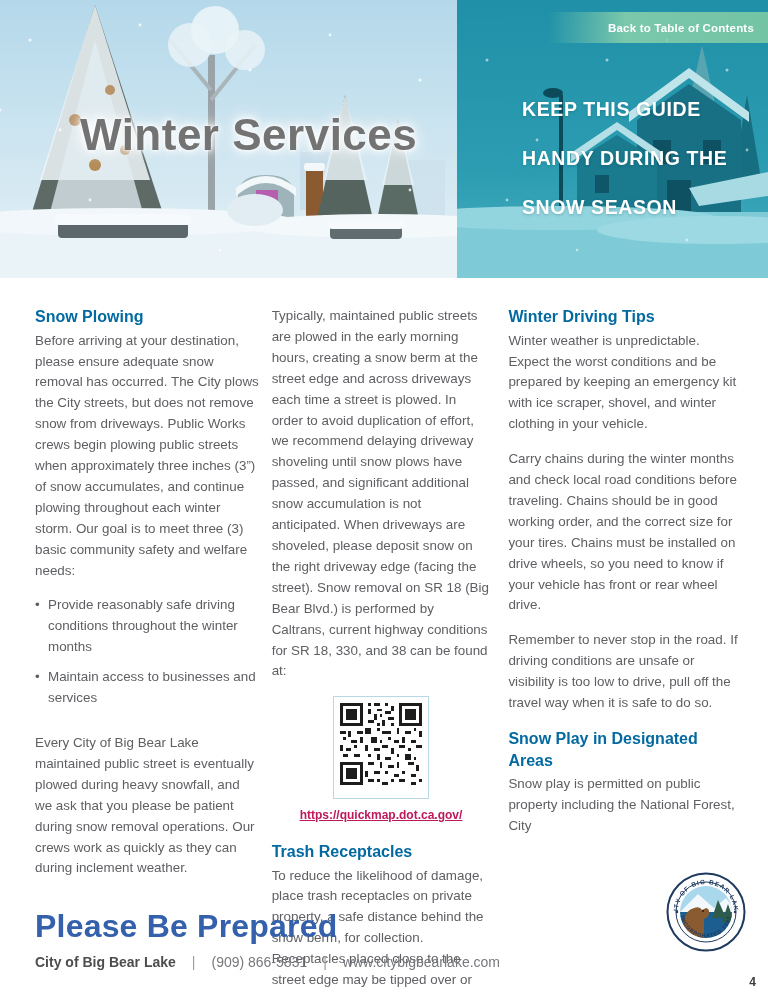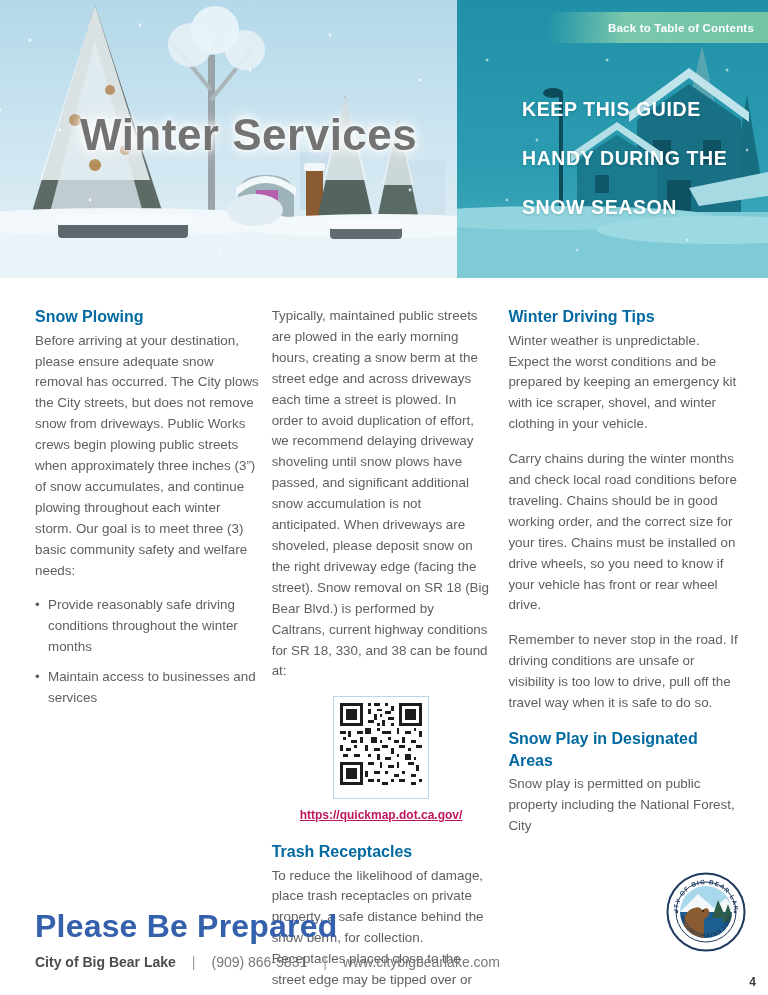--- a/index.html
+++ b/index.html
@@ -197,20 +197,21 @@
 
 <div class="content">
 
   <div class="col col-1">
     <h3>Snow Plowing</h3>
     <p>Before arriving at your destination, please ensure adequate snow removal has occurred. The City plows the City streets, but does not remove snow from driveways. Public Works crews begin plowing public streets when approximately three inches (3”) of snow accumulates, and continue plowing throughout each winter storm. Our goal is to meet three (3) basic community safety and welfare needs:</p>
     <ul>
       <li>Provide reasonably safe driving conditions throughout the winter months</li>
       <li>Maintain access to businesses and services</li>
     </ul>
+    <p style="margin-top:24px;">Every City of Big Bear Lake maintained public street is eventually plowed during heavy snowfall, and we ask that you please be patient during snow removal operations. Our crews work as quickly as they can during inclement weather.</p>
   </div>
 
   <div class="col col-2">
     <p>Typically, maintained public streets are plowed in the early morning hours, creating a snow berm at the street edge and across driveways each time a street is plowed. In order to avoid duplication of effort, we recommend delaying driveway shoveling until snow plows have passed, and significant additional snow accumulation is not anticipated. When driveways are shoveled, please deposit snow on the right driveway edge (facing the street). Snow removal on SR 18 (Big Bear Blvd.) is performed by Caltrans, current highway conditions for SR 18, 330, and 38 can be found at:</p>
 
     <div class="qr-wrap">
       <span class="qr-frame">
         <svg width="82" height="82" viewBox="0 0 29 29" shape-rendering="crispEdges">
           <rect width="29" height="29" fill="#ffffff"></rect>
           <g fill="#1c1c1c">

